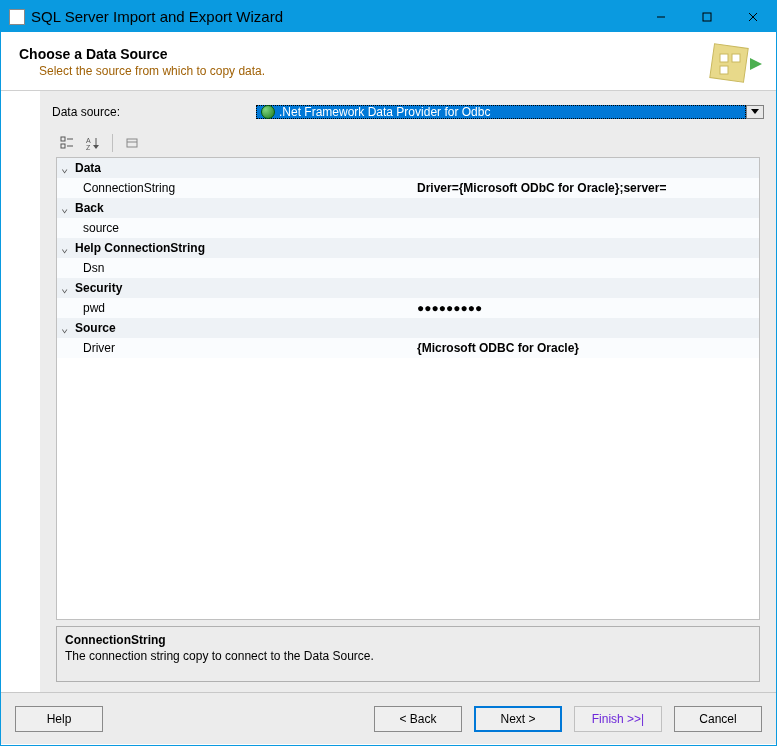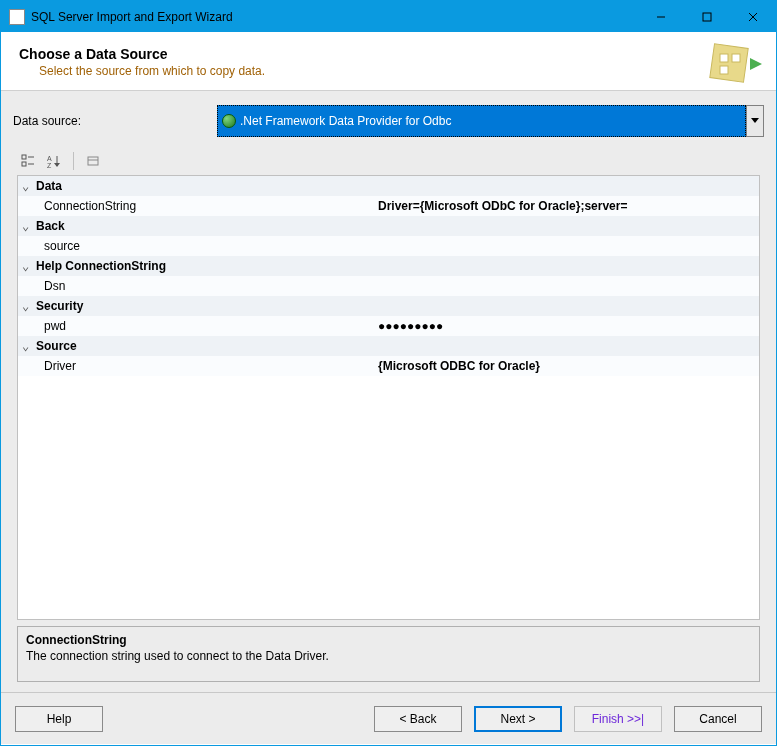--- a/index.html
+++ b/index.html
@@ -1,30 +1,30 @@
 <!DOCTYPE html>
 <html><head>
 <meta charset="utf-8">
 <style>
 * { box-sizing: border-box; margin: 0; padding: 0; }
 body { font-family: "Segoe UI", Tahoma, sans-serif; font-size: 12px; background: #fff; width: 777px; height: 746px; overflow: hidden; border: 1px solid #0a9ae0; }
 .titlebar { height: 31px; background: #0a9ae0; display: flex; align-items: center; padding-left: 8px; color: #000; }
 .titlebar-icon { width: 16px; height: 16px; background: #fff; border: 1px solid #888; margin-right: 6px; display: inline-block; }
-.titlebar-text { flex: 1; color: #000; font-size: 12px; }
+.titlebar-text { flex: 1; color: #000; font-size: 15px; }
 .titlebar-controls { display: flex; }
 .titlebar-btn { width: 46px; height: 31px; display: flex; align-items: center; justify-content: center; cursor: pointer; }
 .titlebar-btn svg { width: 10px; height: 10px; }
 .header-area { background: #fff; padding: 14px 25px 12px 18px; display: flex; position: relative; border-bottom: 1px solid #d0d0d0; }
 .header-text h1 { font-size: 14px; font-weight: bold; margin-bottom: 2px; }
 .header-text p { font-size: 12px; margin-left: 20px; color: #a16207; }
 .header-icon { position: absolute; right: 14px; top: 8px; width: 56px; height: 48px; }
-.main-area { background: #ececec; padding: 14px 12px 10px 12px; height: calc(100% - 31px - 60px - 52px); display: flex; flex-direction: column; }
+.main-area { background: #ececec; padding: 14px 12px 10px 12px; height: calc(100% - 31px - 60px - 52px); display: flex; flex-direction: column; margin-left: 39px; }
 .ds-row { display: flex; align-items: center; margin-bottom: 14px; }
 .ds-label { width: 204px; font-size: 12px; }
-.ds-combo { flex: 1; display: flex; height: 32px; }
+.ds-combo { flex: 1; display: flex; height: 14px; }
 .ds-combo-sel { flex: 1; background: #0078d7; color: #fff; border: 1px dotted #000; display: flex; align-items: center; padding-left: 4px; gap: 4px; font-size: 12px; }
 .ds-combo-sel .globe { width: 14px; height: 14px; border-radius: 50%; background: radial-gradient(circle at 30% 30%, #7fd67f, #1e7a1e); border: 1px solid #0a5a0a; flex-shrink: 0; }
 .ds-combo-btn { width: 18px; border: 1px solid #808080; background: #e8e8e8; display: flex; align-items: center; justify-content: center; cursor: pointer; }
 .tb { display: flex; gap: 4px; margin: 0 0 4px 4px; align-items: center; }
 .tb-btn { width: 22px; height: 20px; border: 1px solid transparent; display: flex; align-items: center; justify-content: center; cursor: pointer; font-size: 11px; color: #555; }
 .tb-sep { width: 1px; height: 18px; background: #c0c0c0; margin: 0 4px; }
 .propgrid { flex: 1; background: #fff; margin: 0 4px; border: 1px solid #c0c0c0; display: flex; flex-direction: column; overflow: hidden; }
 .props { flex: 1; overflow-y: auto; }
 .cat-row { display: flex; align-items: center; background: #eef2f6; height: 20px; padding-left: 4px; font-weight: bold; font-size: 12px; cursor: pointer; }
 .cat-row .exp { width: 14px; font-family: monospace; font-weight: normal; color: #555; }
@@ -164,21 +164,21 @@
         </div>
         <div class="prop-row">
           <div class="prop-name">Driver</div>
           <div class="prop-val bold">{Microsoft ODBC for Oracle}</div>
         </div>
       </div>
   </div>
 
   <div class="desc-box">
     <h3>ConnectionString</h3>
-    <p>The connection string used to connect to the Data Driver.</p>
+    <p>The connection string copy to connect to the Data Source.</p>
   </div>
 </div>
 
 <div class="btn-row">
   <button class="btn">Help</button>
   <div class="spacer"></div>
   <button class="btn">&lt; Back</button>
   <button class="btn default">Next &gt;</button>
   <button class="btn" disabled="">Finish &gt;&gt;|</button>
   <button class="btn">Cancel</button>

